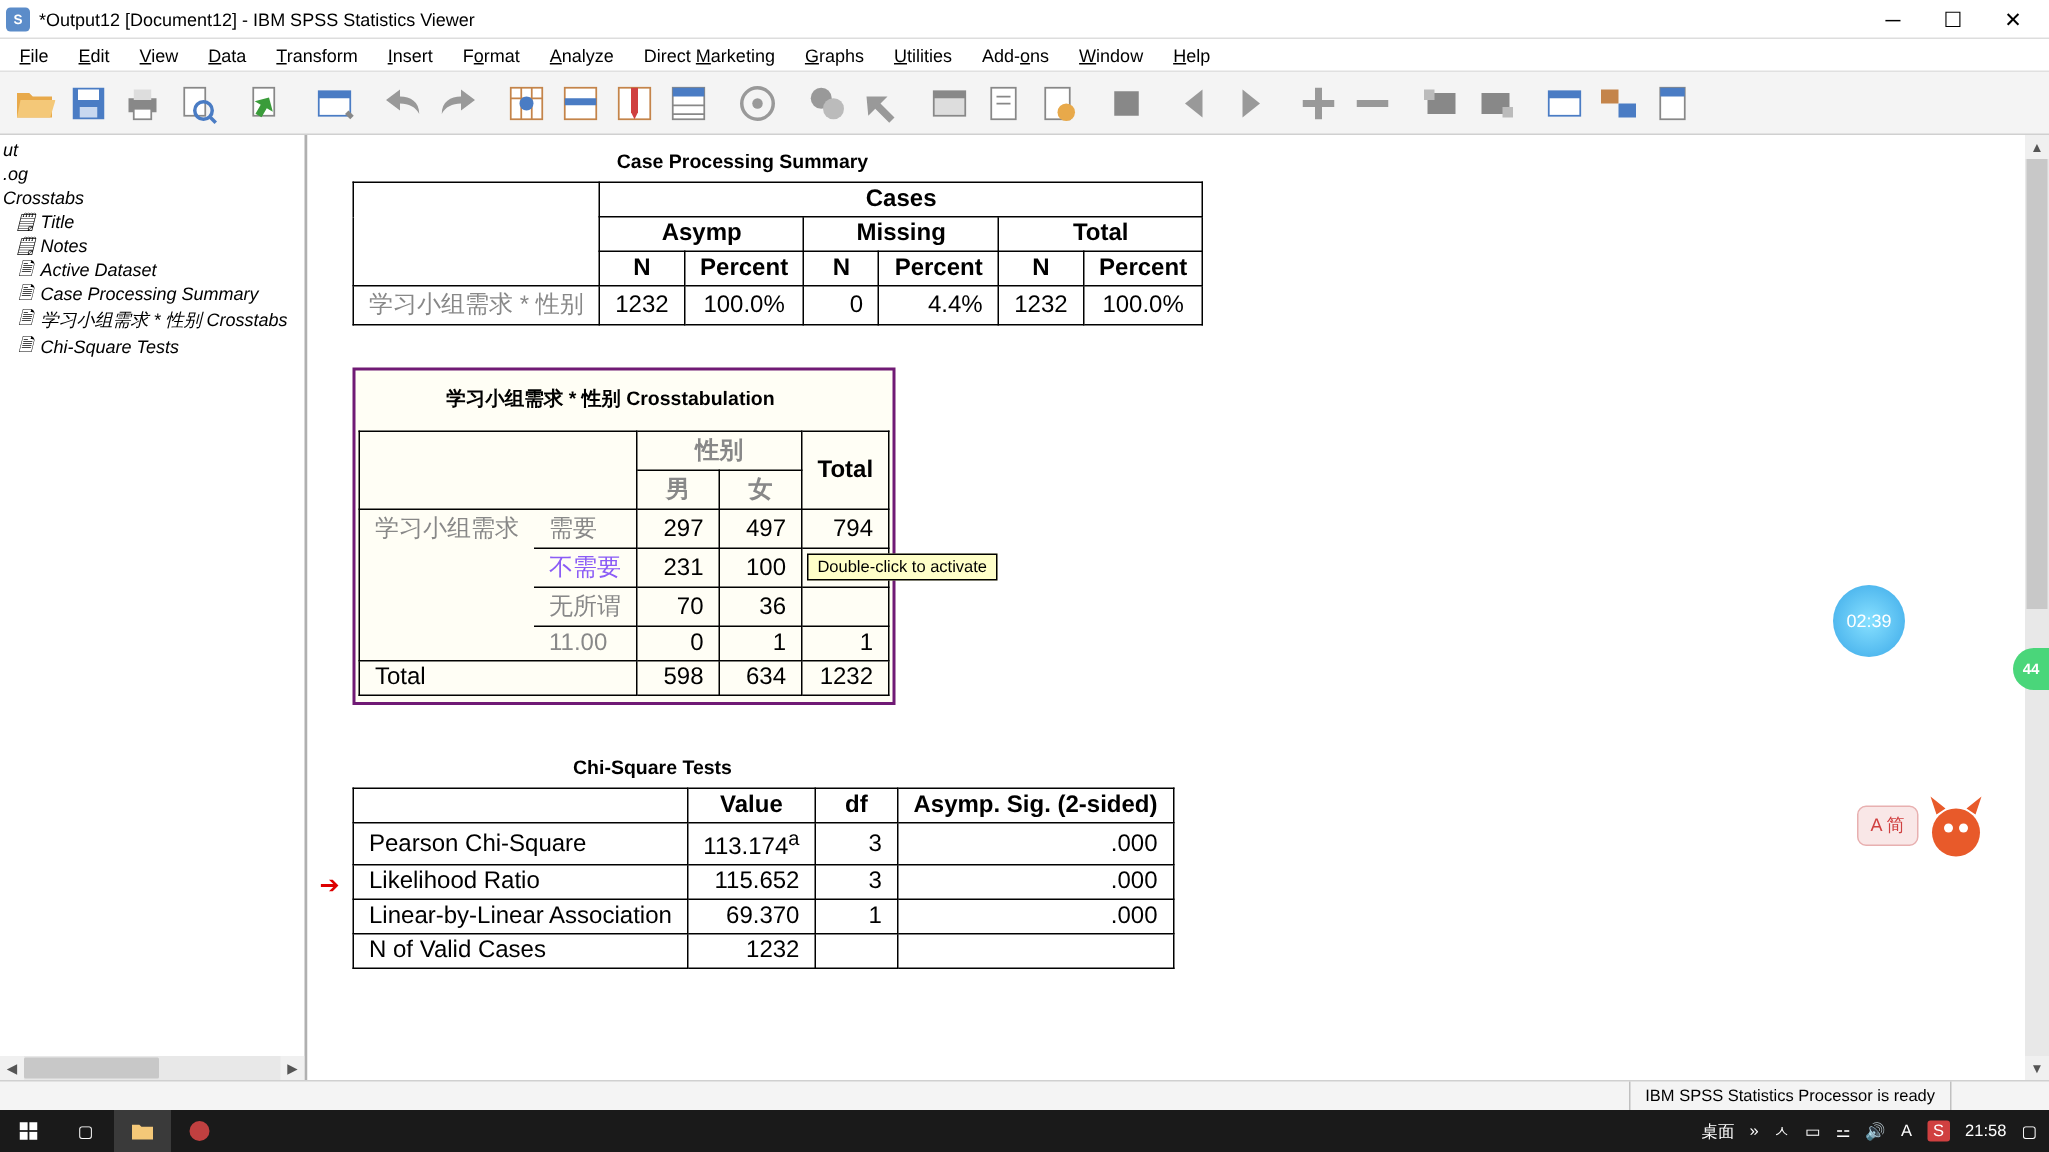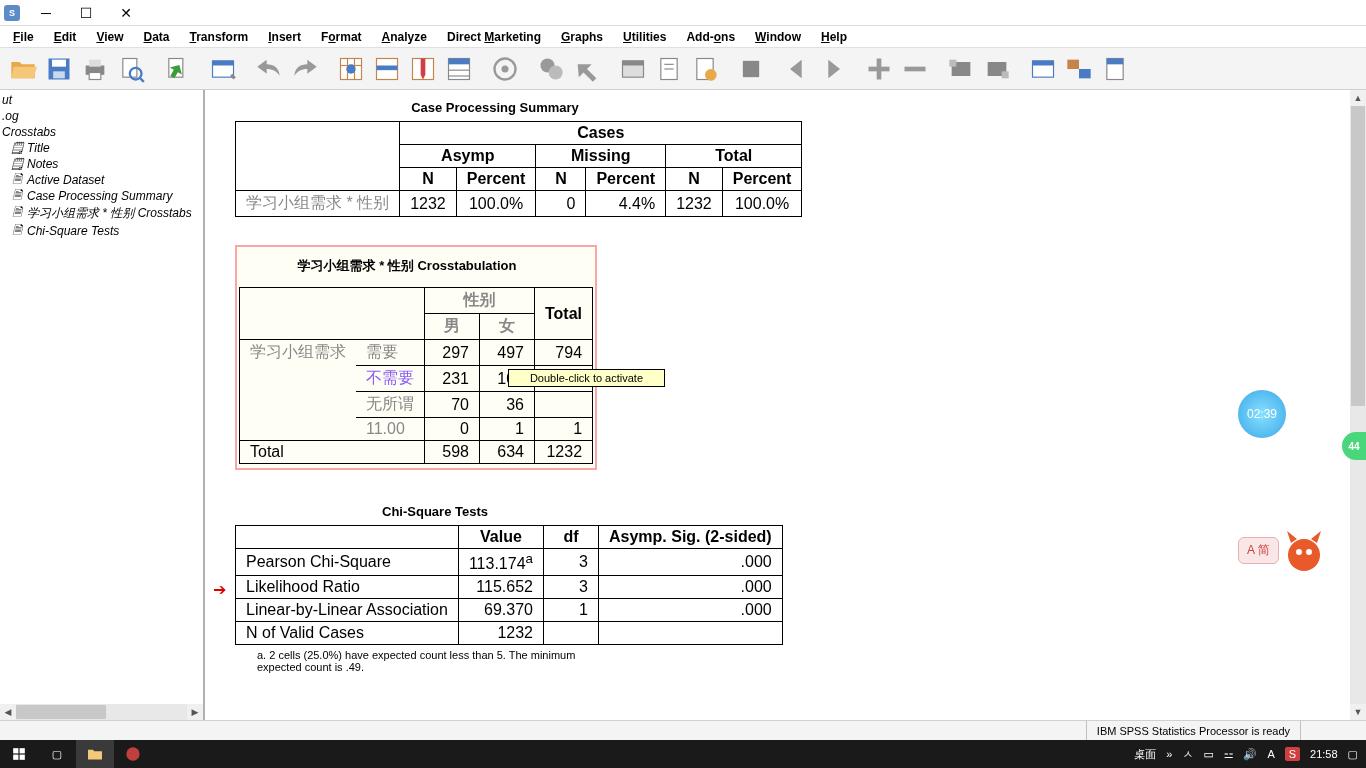--- a/index.html
+++ b/index.html
@@ -3,66 +3,67 @@
 <meta charset="utf-8">
 <style>
 * { box-sizing: border-box; margin: 0; padding: 0; }
 body { font-family: "Segoe UI", Tahoma, sans-serif; font-size: 12px; background: #fff; overflow: hidden; width: 1366px; height: 768px; position: relative; color: #000; }
 .titlebar { height: 26px; background: #fff; display: flex; align-items: center; padding: 0 4px; border-bottom: 1px solid #ddd; }
 .titlebar .app-icon { width: 16px; height: 16px; background: #5b8cc9; border-radius: 3px; margin-right: 6px; display:flex;align-items:center;justify-content:center;color:#fff;font-size:9px;font-weight:bold; }
 .titlebar .title { flex: 1; font-size: 12px; }
 .titlebar .winbtns { display: flex; }
 .titlebar .winbtn { width: 40px; height: 22px; display: flex; align-items: center; justify-content: center; font-size: 14px; cursor: pointer; }
 .menubar { height: 22px; background: #fff; display: flex; align-items: center; padding: 0 4px; gap: 2px; border-bottom: 1px solid #e0e0e0; font-size: 12px; }
-.menubar .menu { padding: 2px 9px; cursor: pointer; font-weight: bold; }
+.menubar .menu { padding: 2px 9px; cursor: pointer; }
 .menubar .menu u { text-decoration: underline; }
 .toolbar { height: 42px; background: #f4f4f4; display: flex; align-items: center; padding: 0 6px; gap: 2px; border-bottom: 1px solid #d0d0d0; }
 .toolbar .tbtn { width: 34px; height: 34px; display: flex; align-items: center; justify-content: center; border-radius: 2px; cursor: pointer; }
 .toolbar .tbtn svg { width: 28px; height: 28px; }
 .toolbar .sep { width: 8px; }
 .main { display: flex; height: calc(100% - 26px - 22px - 42px - 20px - 28px); }
 .outline { width: 205px; border-right: 2px solid #b0b0b0; background: #fff; overflow: hidden; position: relative; }
 .outline-items { padding: 2px 0; font-size: 12px; font-style: italic; }
 .outline-items .oitem { padding: 1px 2px; display: flex; align-items: center; gap: 3px; white-space: nowrap; cursor: pointer; }
 .outline-items .oitem .oicon { width: 14px; height: 14px; display:inline-flex;align-items:center;justify-content:center; }
 .outline-scroll { position: absolute; bottom: 0; left: 0; right: 0; height: 16px; background: #f0f0f0; display:flex; }
 .outline-scroll .track { flex:1; background:#e8e8e8; position:relative; }
 .outline-scroll .thumb { position:absolute; left:0; width:90px; top:1px; bottom:1px; background:#c8c8c8; border-radius:1px; }
 .outline-scroll .arr { width:16px; display:flex;align-items:center;justify-content:center;font-size:9px;color:#555; }
 .content { flex: 1; background: #fff; overflow: auto; position: relative; padding: 10px 20px; }
 .section-title { font-weight: bold; font-size: 13px; text-align: center; margin-bottom: 6px; }
 .spss-table { border-collapse: collapse; font-size: 16px; }
 .spss-table th, .spss-table td { border: 1px solid #000; padding: 2px 10px; text-align: center; }
 .spss-table .rowhead { text-align: left; }
 .spss-table td.rowhead-sub { text-align:left; color:#888; border-left:none; }
-.highlight-box { border: 2px solid #fca5a5; background: #fffef5; padding: 10px 0 2px 0; display:inline-block; position:relative; }
+.highlight-box { border: 2px solid #701a75; background: #fffef5; padding: 10px 0 2px 0; display:inline-block; position:relative; }
 .count-label { font-size:12px; margin: 6px 0 4px 10px; }
-.tooltip { position:absolute; background:#ffffc8; border:1px solid #000; padding:2px 21px; font-size:11px; text-align:center; }
+.tooltip { position:absolute; background:#ffffc8; border:1px solid #000; padding:2px 6px; font-size:11px; text-align:center; }
 .red-arrow { position:absolute; color:#d00; font-size:16px; }
 .footnote { font-size: 11px; margin-top: 4px; margin-left: 22px; max-width: 340px; }
 .vscroll { position:absolute; right:0; top:0; bottom:0; width:16px; background:#f0f0f0; }
 .vscroll .varr { height:16px; display:flex;align-items:center;justify-content:center;font-size:9px;color:#555; }
 .vscroll .vtrack { position:absolute; top:16px; bottom:16px; left:0; right:0; background:#e8e8e8; }
 .vscroll .vthumb { position:absolute; top:0; left:1px; right:1px; height:300px; background:#c8c8c8; }
 .statusbar { height: 20px; border-top: 1px solid #d0d0d0; background:#f4f4f4; display:flex; align-items:center; font-size:11px; padding:0 6px; }
 .statusbar .sfill { flex:1; }
 .statusbar .scell { border-left:1px solid #c0c0c0; padding:0 10px; height:100%; display:flex; align-items:center; }
 .taskbar { height: 28px; background: #1a1a1a; display:flex; align-items:center; color:#fff; font-size:11px; }
 .taskbar .tb { width:38px; height:100%; display:flex; align-items:center; justify-content:center; cursor:pointer; }
 .taskbar .tray { margin-left:auto; display:flex; align-items:center; gap:10px; padding:0 8px; }
-.clock-widget { position:absolute; right:80px; top:390px; width:48px; height:48px; border-radius:50%; background:radial-gradient(circle,#87e0ff,#3aa8e8); display:flex; align-items:center; justify-content:center; color:#fff; font-size:12px; font-weight:500; }
+.clock-widget { position:absolute; right:96px; top:390px; width:48px; height:48px; border-radius:50%; background:radial-gradient(circle,#87e0ff,#3aa8e8); display:flex; align-items:center; justify-content:center; color:#fff; font-size:12px; font-weight:500; }
 .ime-widget { position:absolute; right:18px; top:520px; width:110px; height:60px; display:flex; align-items:center; }
 .ime-widget .ime-box { background:#f9e7e7; border:1px solid #e8b0b0; border-radius:6px; padding:4px 8px; font-size:12px; color:#d04040; }
 .green-badge { position:absolute; right:0; top:432px; width:24px; height:28px; background:#4ad67a; border-radius:14px 0 0 14px; display:flex; align-items:center; justify-content:center; color:#fff; font-size:10px; font-weight:bold; }
 </style>
 </head>
 <body>
 
 <div class="titlebar">
   <div class="app-icon">S</div>
+  <div class="title">*Output12 [Document12] - IBM SPSS Statistics Viewer</div>
   <div class="winbtns">
     <div class="winbtn">─</div>
     <div class="winbtn">☐</div>
     <div class="winbtn">✕</div>
   </div>
 </div>
 
 <div class="menubar">
   <div class="menu"><u>F</u>ile</div>
   <div class="menu"><u>E</u>dit</div>
@@ -435,21 +436,20 @@
               <td style="text-align:right">.000</td>
             </tr>
             <tr>
               <td class="rowhead">N of Valid Cases</td>
               <td style="text-align:right">1232</td>
               <td style="text-align:right"></td>
               <td style="text-align:right"></td>
             </tr>
           </tbody>
       </table>
-      <div class="footnote">a. 2 cells (25.0%) have expected count less than 5. The minimum expected count is .49.</div>
     </div>
 
     <div class="vscroll">
       <div class="varr">▲</div>
       <div class="vtrack">
           <div class="vthumb"></div>
         </div>
       <div class="varr" style="position:absolute;bottom:0;left:0;right:0">▼</div>
     </div>
   </div>

